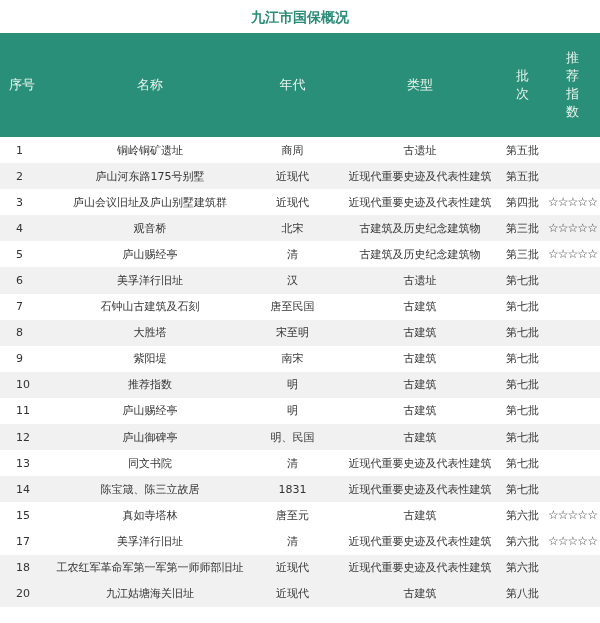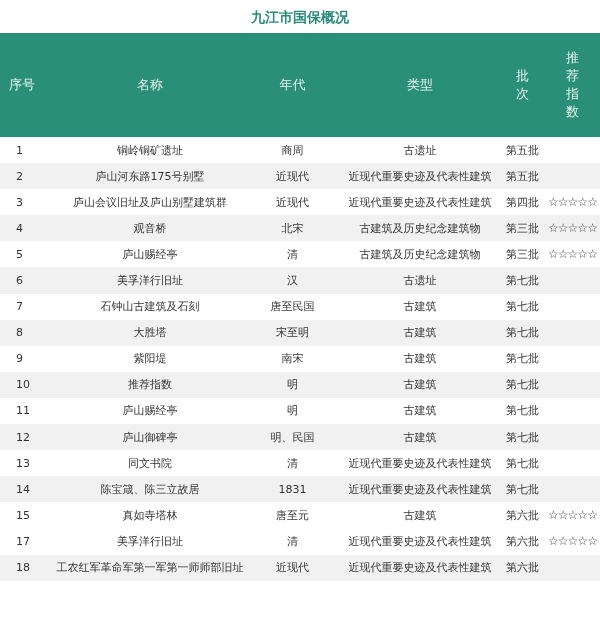--- a/index.html
+++ b/index.html
@@ -174,14 +174,22 @@
         <td class="stars">☆☆☆☆☆</td>
       </tr>
       <tr class="even">
         <td class="c0">18</td>
         <td class="name">工农红军革命军第一军第一师师部旧址</td>
         <td>近现代</td>
         <td>近现代重要史迹及代表性建筑</td>
         <td>第六批</td>
         <td class="stars"></td>
       </tr>
+      <tr class="even">
+        <td class="c0">20</td>
+        <td class="name">九江姑塘海关旧址</td>
+        <td>近现代</td>
+        <td>古建筑</td>
+        <td>第八批</td>
+        <td class="stars"></td>
+      </tr>
     </tbody>
 </table>
 
 </body></html>

